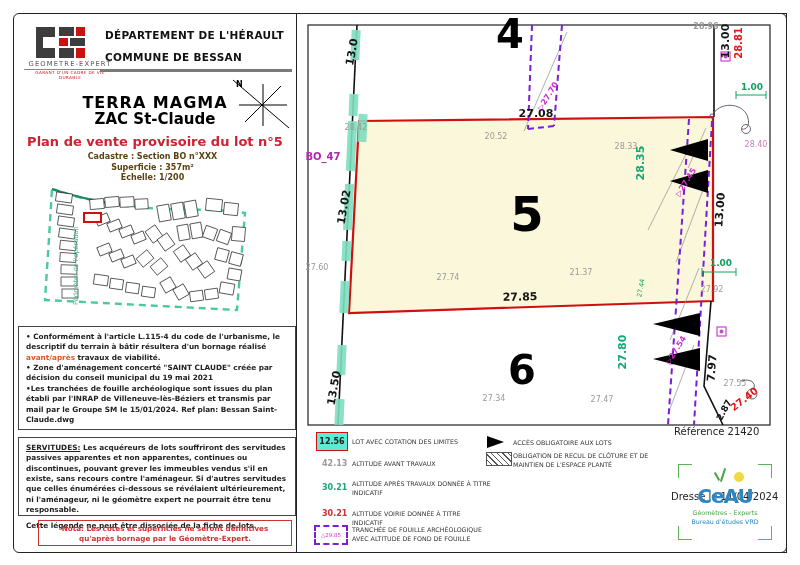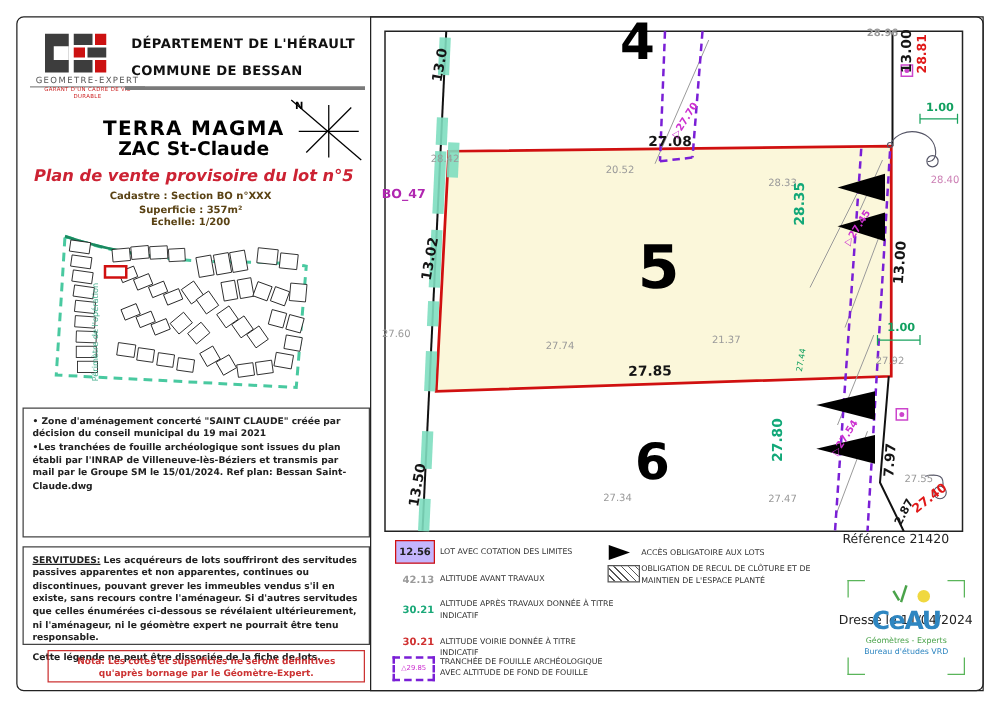--- a/index.html
+++ b/index.html
@@ -13,21 +13,21 @@
   .lgdark{position:absolute;background:#3d3d3d;}
   .lgred{position:absolute;background:#cc1111;}
   #logo-name{left:24px;top:60px;width:92px;font-size:6.8px;letter-spacing:1.1px;color:#555;border-bottom:1px solid #888;text-align:center;padding-bottom:1px;}
   #logo-tagline{left:24px;top:70px;width:92px;font-size:4.3px;letter-spacing:.3px;color:#cc2222;text-align:center;}
   #dept{left:105px;top:29px;font-size:10.5px;font-weight:bold;color:#111;letter-spacing:.3px;}
   #commune{left:105px;top:51px;font-size:10.5px;font-weight:bold;color:#111;letter-spacing:.3px;}
   #header-rule{left:100px;top:69px;width:192px;height:3px;background:#7a7a7a;}
   
   #project{left:60px;top:93px;width:190px;text-align:center;font-size:16px;font-weight:bold;color:#000;letter-spacing:1px;}
   #zone{left:60px;top:110px;width:190px;text-align:center;font-size:15px;font-weight:bold;color:#000;}
-  #plan-title{left:20px;top:134px;width:270px;text-align:center;font-size:13px;font-weight:bold;font-style:italic;color:#cc2233;}
+  #plan-title{left:20px;top:134px;width:270px;text-align:center;font-size:13px;font-weight:bold;color:#cc2233;}
   .cad{left:40px;width:225px;text-align:center;font-size:8px;font-weight:bold;color:#5a4214;}
   
   #map{left:38px;top:183px;width:250px;height:140px;}
   #map-perimeter-label{left:60px;top:215px;width:100px;font-size:6.5px;color:#49b090;transform:rotate(-90deg) translate(0,0);transform-origin:left top;position:absolute;left:72px;top:305px;white-space:nowrap;}
   
   .txtbox{border:1px solid #444;background:#fff;color:#222;font-size:7.3px;font-weight:bold;line-height:1.42;padding:5px 7px;}
   #notes-box{left:18px;top:326px;width:262px;height:92px;}
   #servitudes-box{left:18px;top:437px;width:262px;height:67px;}
   #nota-box{left:38px;top:520px;width:240px;height:18px;border:1px solid #cc3333;color:#cc3333;font-size:7.2px;font-weight:bold;text-align:center;line-height:1.4;padding:3px 6px;}
   .red-word{color:#e05522;}
@@ -43,21 +43,21 @@
   .green-xs{font-size:6.5px;color:#12a060;}
   .red{font-size:10px;font-weight:bold;color:#e01818;}
   .mag{font-size:8px;font-weight:bold;color:#cc2fd0;}
   .mag-sm{font-size:8px;color:#cc7fb4;}
   .parcel{font-size:10px;font-weight:bold;color:#b026b0;}
   .lotnum{font-size:40px;font-weight:bold;color:#000;}
   .lotnum-big{font-size:48px;font-weight:bold;color:#000;}
   
   .leg-label{position:absolute;font-size:6.3px;color:#333;line-height:1.35;}
   .leg-val{position:absolute;font-size:8px;font-weight:bold;}
-  #leg-lot-box{left:316px;top:432px;width:30px;height:17px;background:#c4b5fd;border:1.7px solid #d01010;text-align:center;font-size:8px;font-weight:bold;color:#222;line-height:17px;}
+  #leg-lot-box{left:316px;top:432px;width:30px;height:17px;background:#5eead4;border:1.7px solid #d01010;text-align:center;font-size:8px;font-weight:bold;color:#222;line-height:17px;}
   #leg-trench-box{left:314px;top:525px;width:30px;height:16px;border:2px dashed #7a1fd6;text-align:center;font-size:5.5px;color:#cc2fd0;line-height:16px;}
   #leg-triangle{left:487px;top:436px;width:0;height:0;border-top:6px solid transparent;border-bottom:6px solid transparent;border-left:17px solid #000;}
   #leg-hatch{left:486px;top:452px;width:24px;height:12px;border:1px solid #555;background:repeating-linear-gradient(45deg,#fff 0 3px,#555 3px 4px);}
   
   #ref{left:674px;top:426px;font-size:10px;color:#222;}
   #date{left:671px;top:443px;font-size:10px;color:#222;margin-top:48px;}
   #ceau{left:678px;top:464px;width:94px;height:76px;}
   .corner{position:absolute;width:13px;height:13px;}
   .c-tl{left:0;top:0;border-left:1.6px solid #5ab55a;border-top:1.6px solid #5ab55a;}
   .c-tr{right:0;top:0;border-right:1.6px solid #5ab55a;border-top:1.6px solid #5ab55a;}
@@ -164,20 +164,21 @@
       <rect x="152" y="108" width="13" height="10" transform="rotate(-8 158.5 113)"></rect>
       <rect x="167" y="106" width="13" height="10" transform="rotate(-8 173.5 111)"></rect>
       <rect x="182" y="100" width="14" height="11" transform="rotate(10 189 105.5)"></rect>
       <rect x="190" y="86" width="13" height="11" transform="rotate(10 196.5 91.5)"></rect>
     </g>
   <rect x="46" y="30" width="17" height="9" fill="#fff" stroke="#d01010" stroke-width="2"></rect>
 </svg>
 <span class="abs" id="map-perimeter-label">Périmètre de l'opération</span>
 
 <div class="abs txtbox" id="notes-box">
+  <div><span>•  Conformément à l'article L.115-4 du code de l'urbanisme, le descriptif du terrain à bâtir résultera d'un bornage réalisé </span><span class="red-word">avant/après</span><span> travaux de viabilité.</span></div>
   <div>• Zone d'aménagement  concerté "SAINT CLAUDE" créée par décision du conseil municipal du 19 mai 2021</div>
   <div>•Les tranchées de fouille archéologique sont issues du plan établi par l'INRAP de Villeneuve-lès-Béziers et transmis par mail par le Groupe SM le 15/01/2024. Ref plan: Bessan Saint-Claude.dwg</div>
 </div>
 <div class="abs txtbox" id="servitudes-box">
   <div><span class="underline">SERVITUDES:</span><span> Les acquéreurs de lots souffriront des servitudes passives apparentes et non apparentes, continues ou discontinues, pouvant grever les immeubles vendus s'il en existe, sans recours contre l'aménageur. Si d'autres servitudes que celles énumérées ci-dessous se révélaient ultérieurement, ni l'aménageur, ni le géomètre expert ne pourrait être tenu responsable.</span></div>
   <div style="margin-top:5px;">Cette légende ne peut être dissociée de la fiche de lots.</div>
 </div>
 <div class="abs" id="nota-box">Nota: Les cotes et superficies ne seront définitives qu'après bornage par le Géomètre-Expert.</div>
 
 <svg class="abs" id="plan-svg" width="800" height="565" viewBox="0 0 800 565">
@@ -272,21 +273,21 @@
     <span class="plab gray" style="left: 706px; top: 26px; transform: translate(-50%, -50%) rotate(0deg); font-weight: bold;">28.96</span>
     <span class="plab gray" style="left: 356px; top: 127px; transform: translate(-50%, -50%) rotate(0deg);">28.42</span>
     <span class="plab gray" style="left: 496px; top: 136px; transform: translate(-50%, -50%) rotate(0deg);">20.52</span>
     <span class="plab gray" style="left: 626px; top: 146px; transform: translate(-50%, -50%) rotate(0deg);">28.33</span>
     <span class="plab mag-sm" style="left: 756px; top: 144px; transform: translate(-50%, -50%) rotate(0deg);">28.40</span>
     <span class="plab gray" style="left: 317px; top: 267px; transform: translate(-50%, -50%) rotate(0deg);">27.60</span>
     <span class="plab gray" style="left: 448px; top: 277px; transform: translate(-50%, -50%) rotate(0deg);">27.74</span>
     <span class="plab gray" style="left: 581px; top: 272px; transform: translate(-50%, -50%) rotate(0deg);">21.37</span>
     <span class="plab gray" style="left: 712px; top: 289px; transform: translate(-50%, -50%) rotate(0deg);">27.92</span>
     <span class="plab gray" style="left: 494px; top: 398px; transform: translate(-50%, -50%) rotate(0deg);">27.34</span>
-    <span class="plab gray" style="left: 602px; top: 399px; transform: translate(-50%, -50%) rotate(0deg); margin-left: 24px;">27.47</span>
+    <span class="plab gray" style="left: 602px; top: 399px; transform: translate(-50%, -50%) rotate(0deg);">27.47</span>
     <span class="plab gray" style="left: 735px; top: 383px; transform: translate(-50%, -50%) rotate(0deg);">27.55</span>
     <span class="plab green" style="left: 640px; top: 163px; transform: translate(-50%, -50%) rotate(-90deg);">28.35</span>
     <span class="plab green" style="left: 622px; top: 352px; transform: translate(-50%, -50%) rotate(-90deg);">27.80</span>
     <span class="plab green-sm" style="left: 752px; top: 87px; transform: translate(-50%, -50%) rotate(0deg);">1.00</span>
     <span class="plab green-sm" style="left: 721px; top: 263px; transform: translate(-50%, -50%) rotate(0deg);">1.00</span>
     <span class="plab green-xs" style="left: 641px; top: 288px; transform: translate(-50%, -50%) rotate(-80deg);">27.44</span>
     <span class="plab mag" style="left: 548px; top: 96px; transform: translate(-50%, -50%) rotate(-58deg);">▷27.70</span>
     <span class="plab mag" style="left: 686px; top: 182px; transform: translate(-50%, -50%) rotate(-58deg);">▷27.45</span>
     <span class="plab mag" style="left: 676px; top: 350px; transform: translate(-50%, -50%) rotate(-58deg);">▷27.54</span>
     <span class="plab parcel" style="left: 323px; top: 156px; transform: translate(-50%, -50%) rotate(0deg);">BO_47</span>

